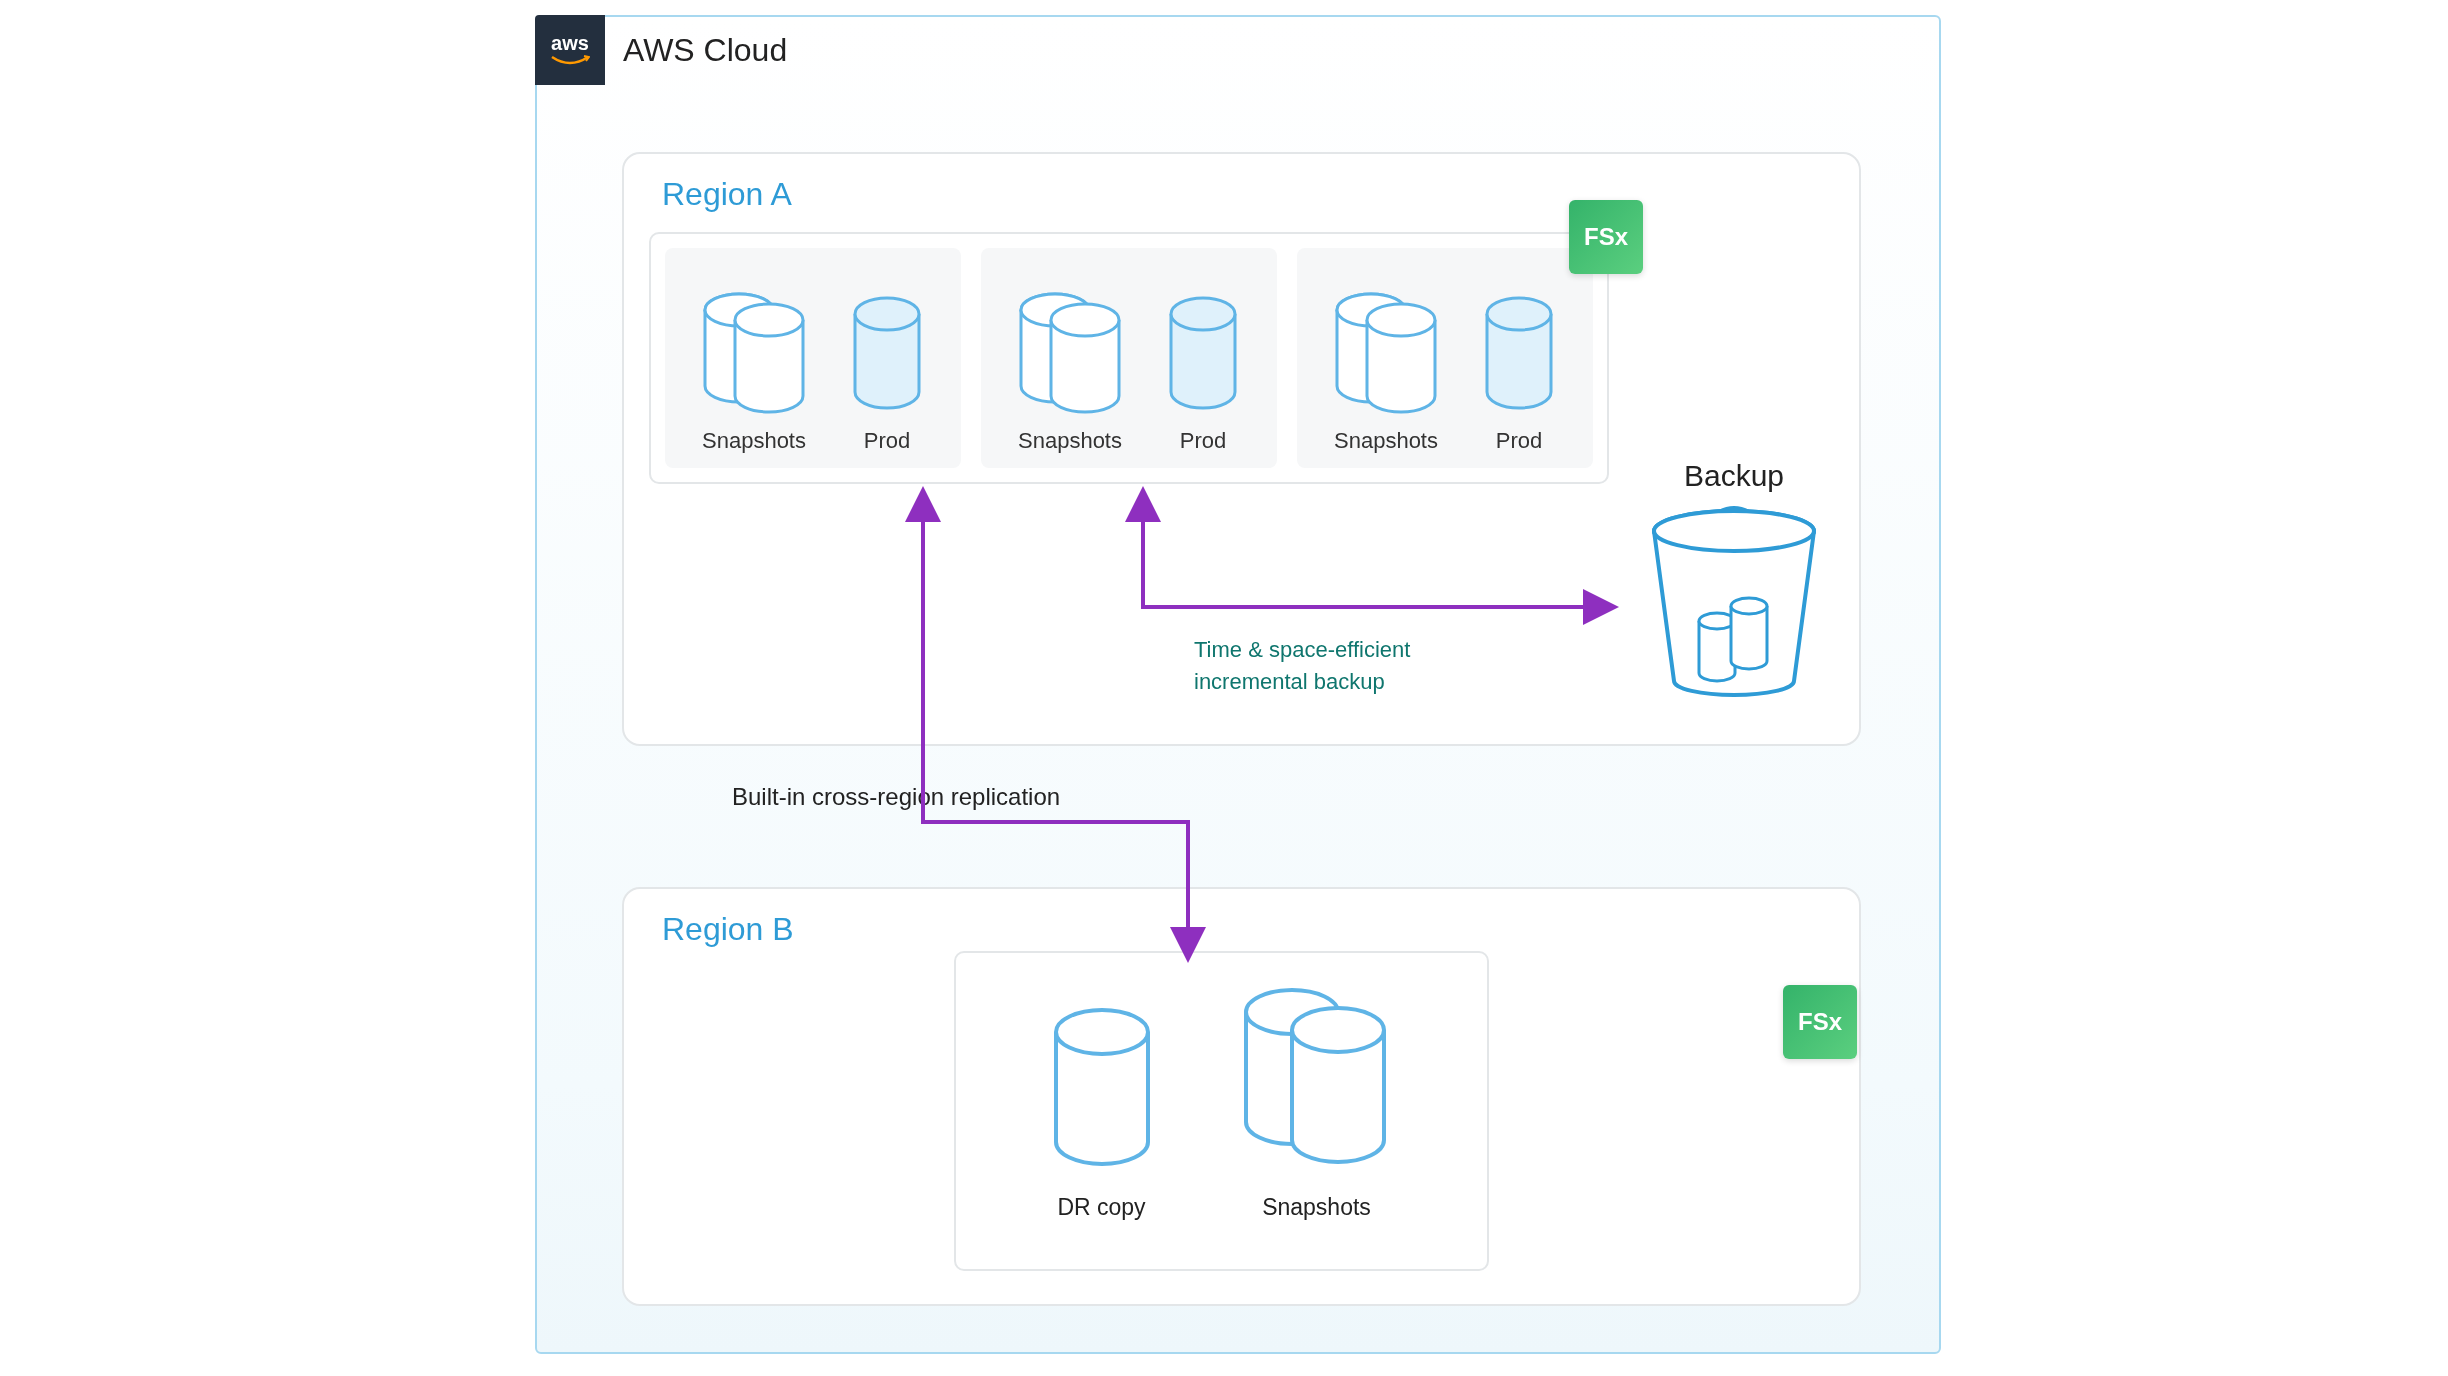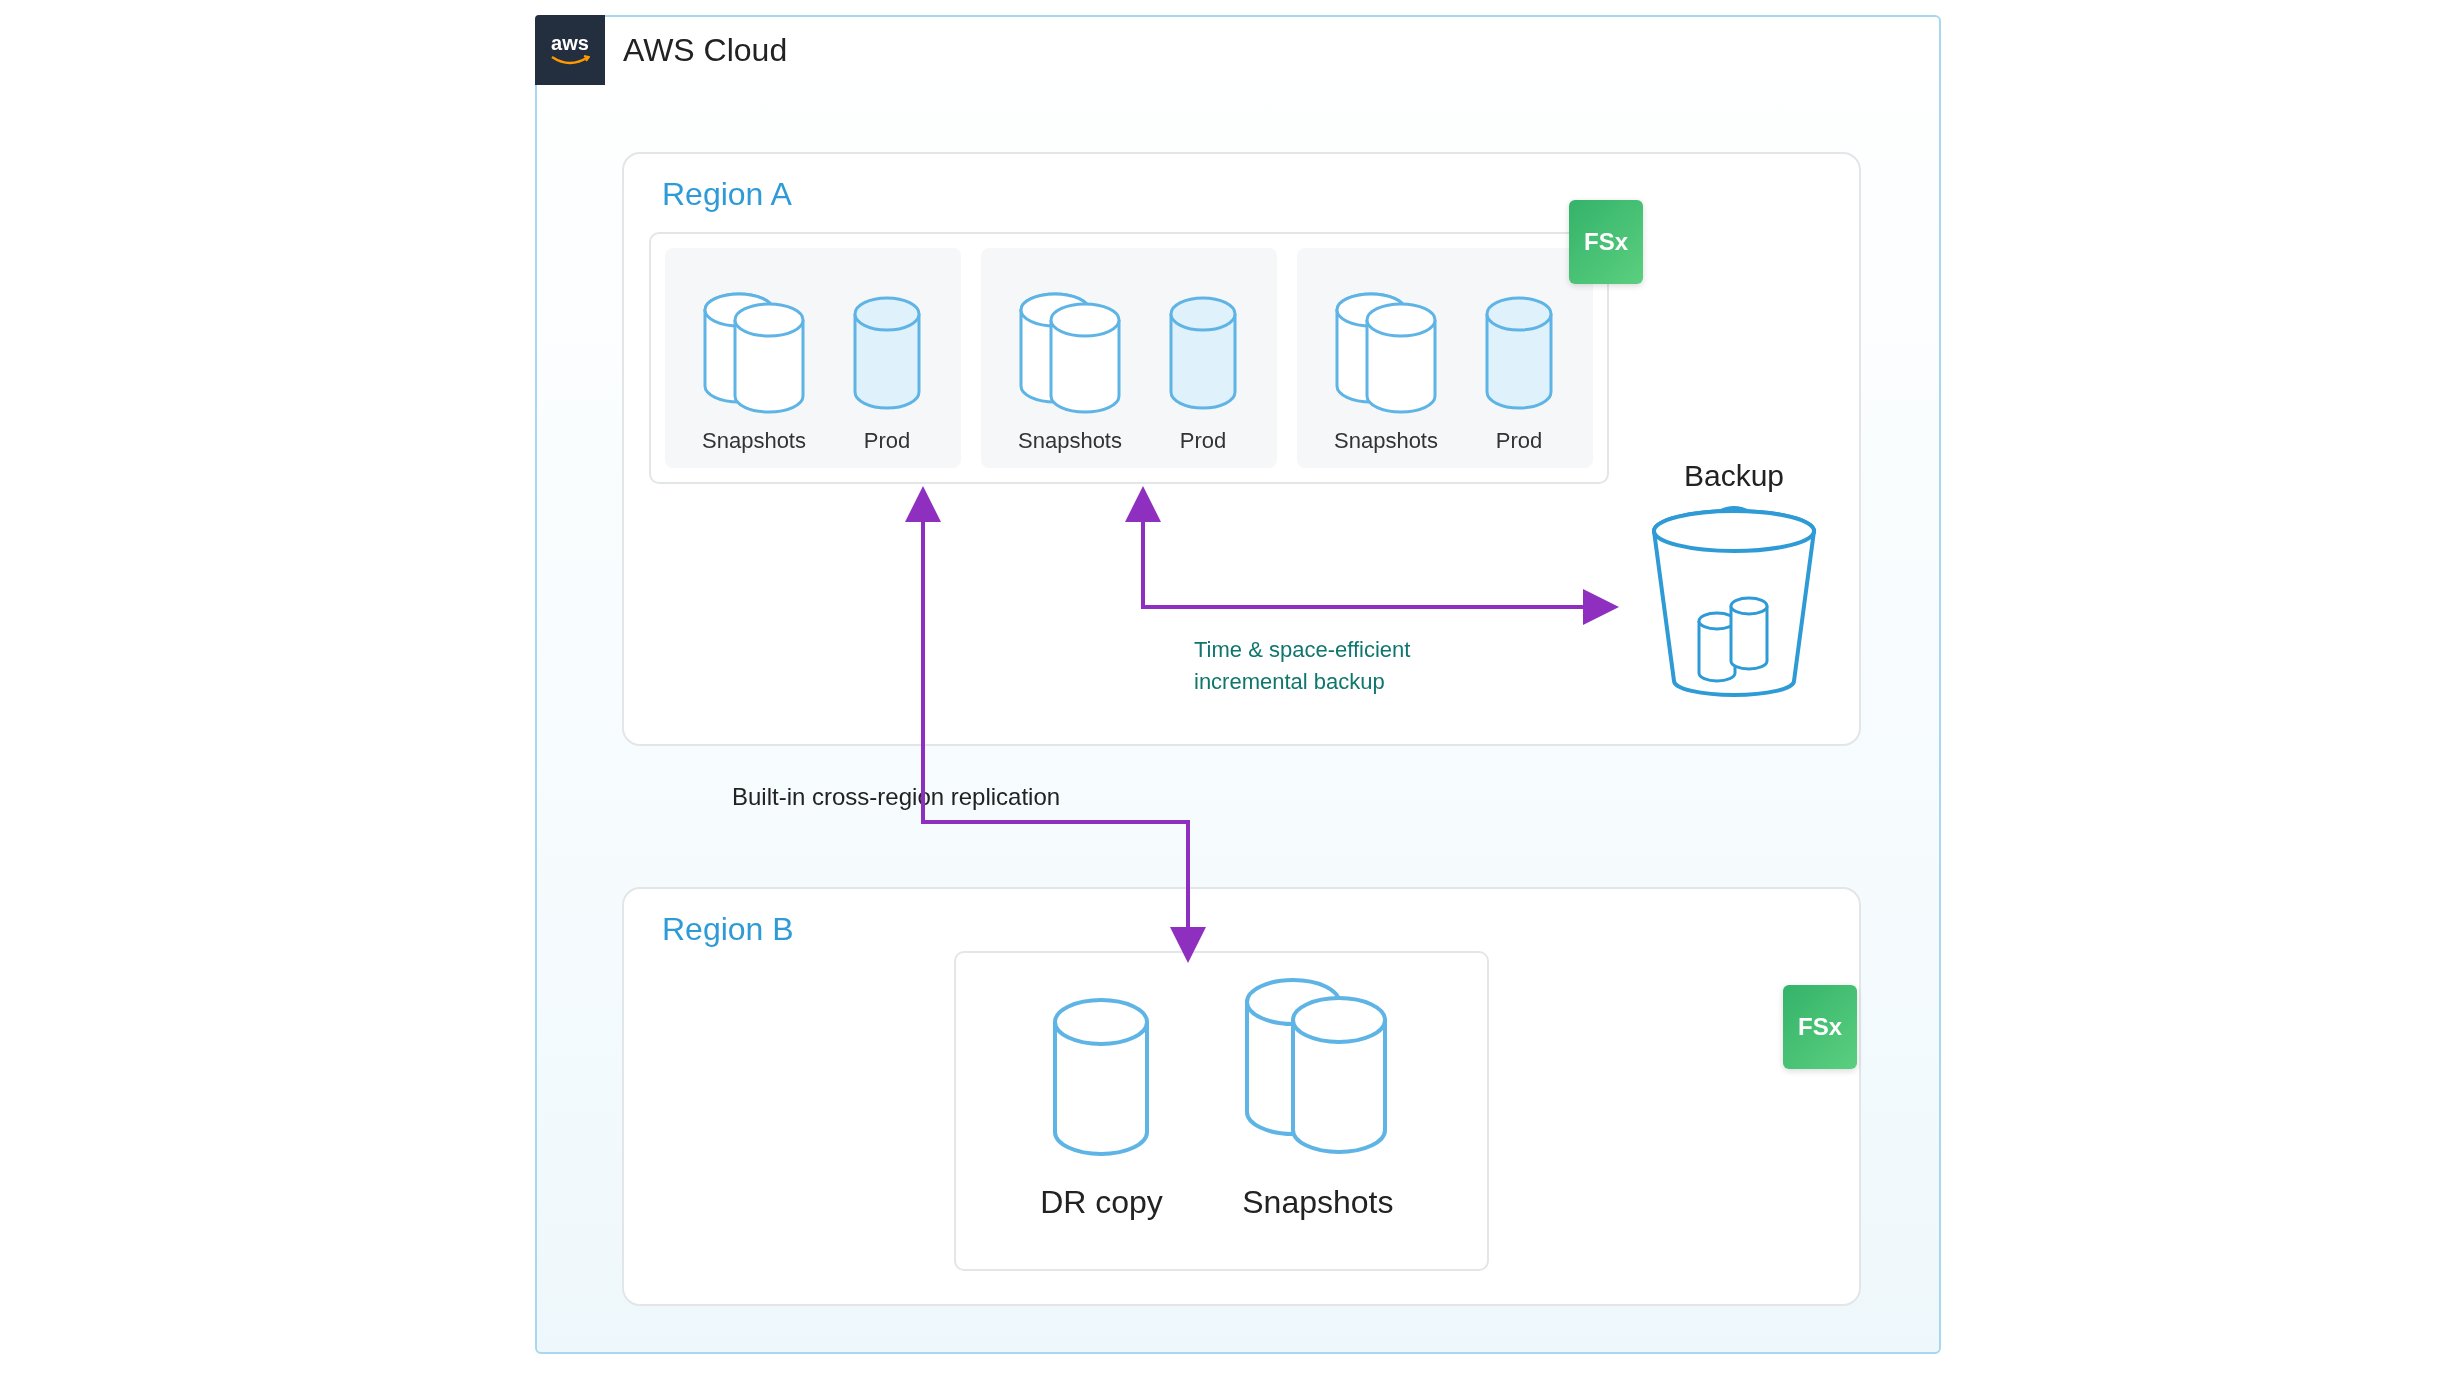--- a/index.html
+++ b/index.html
@@ -133,21 +133,21 @@
   }
   .vol-label {
     font-size: 22px;
     color: #333;
     margin-top: 10px;
   }
   
   .fsx-badge {
     position: absolute;
     width: 74px;
-    height: 84px;
+    height: 74px;
     border-radius: 6px;
     background: linear-gradient(135deg, #34b36a 0%, #5bcf7f 100%);
     display: flex;
     align-items: center;
     justify-content: center;
     color: #fff;
     font-weight: 700;
     font-size: 24px;
     box-shadow: 0 2px 6px rgba(0,0,0,0.15);
   }
@@ -193,21 +193,21 @@
     border-radius: 10px;
     background: #ffffff;
     display: flex;
     align-items: flex-end;
     justify-content: center;
     gap: 70px;
     padding-bottom: 48px;
     box-sizing: border-box;
   }
   .dr-item { display:flex; flex-direction:column; align-items:center; }
-  .dr-label { font-size: 32px; color:#222; margin-top:22px; }
+  .dr-label { font-size: 23px; color:#222; margin-top:22px; }
   .fsx-b { left: 827px; top: 32px; }
   
   .arrows {
     position: absolute;
     left: 0;
     top: 0;
     width: 100%;
     height: 100%;
     pointer-events: none;
   }

